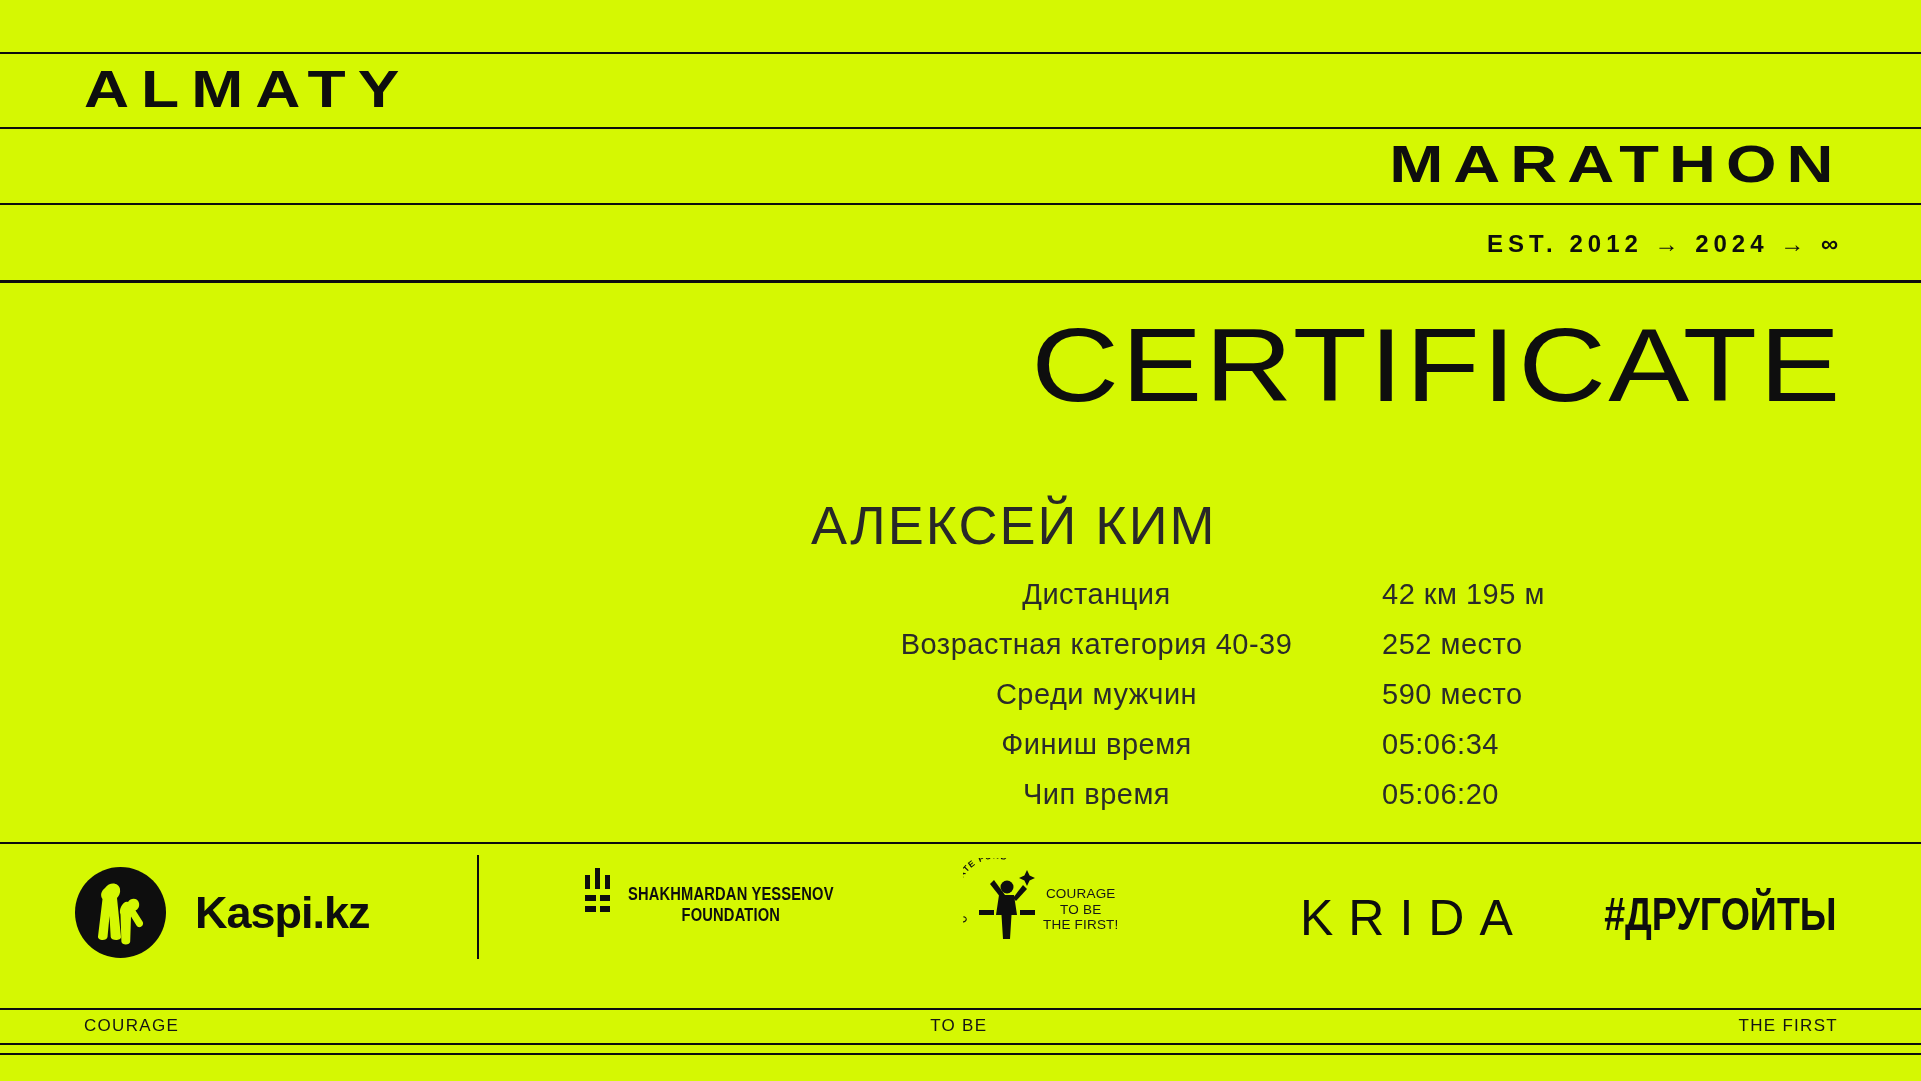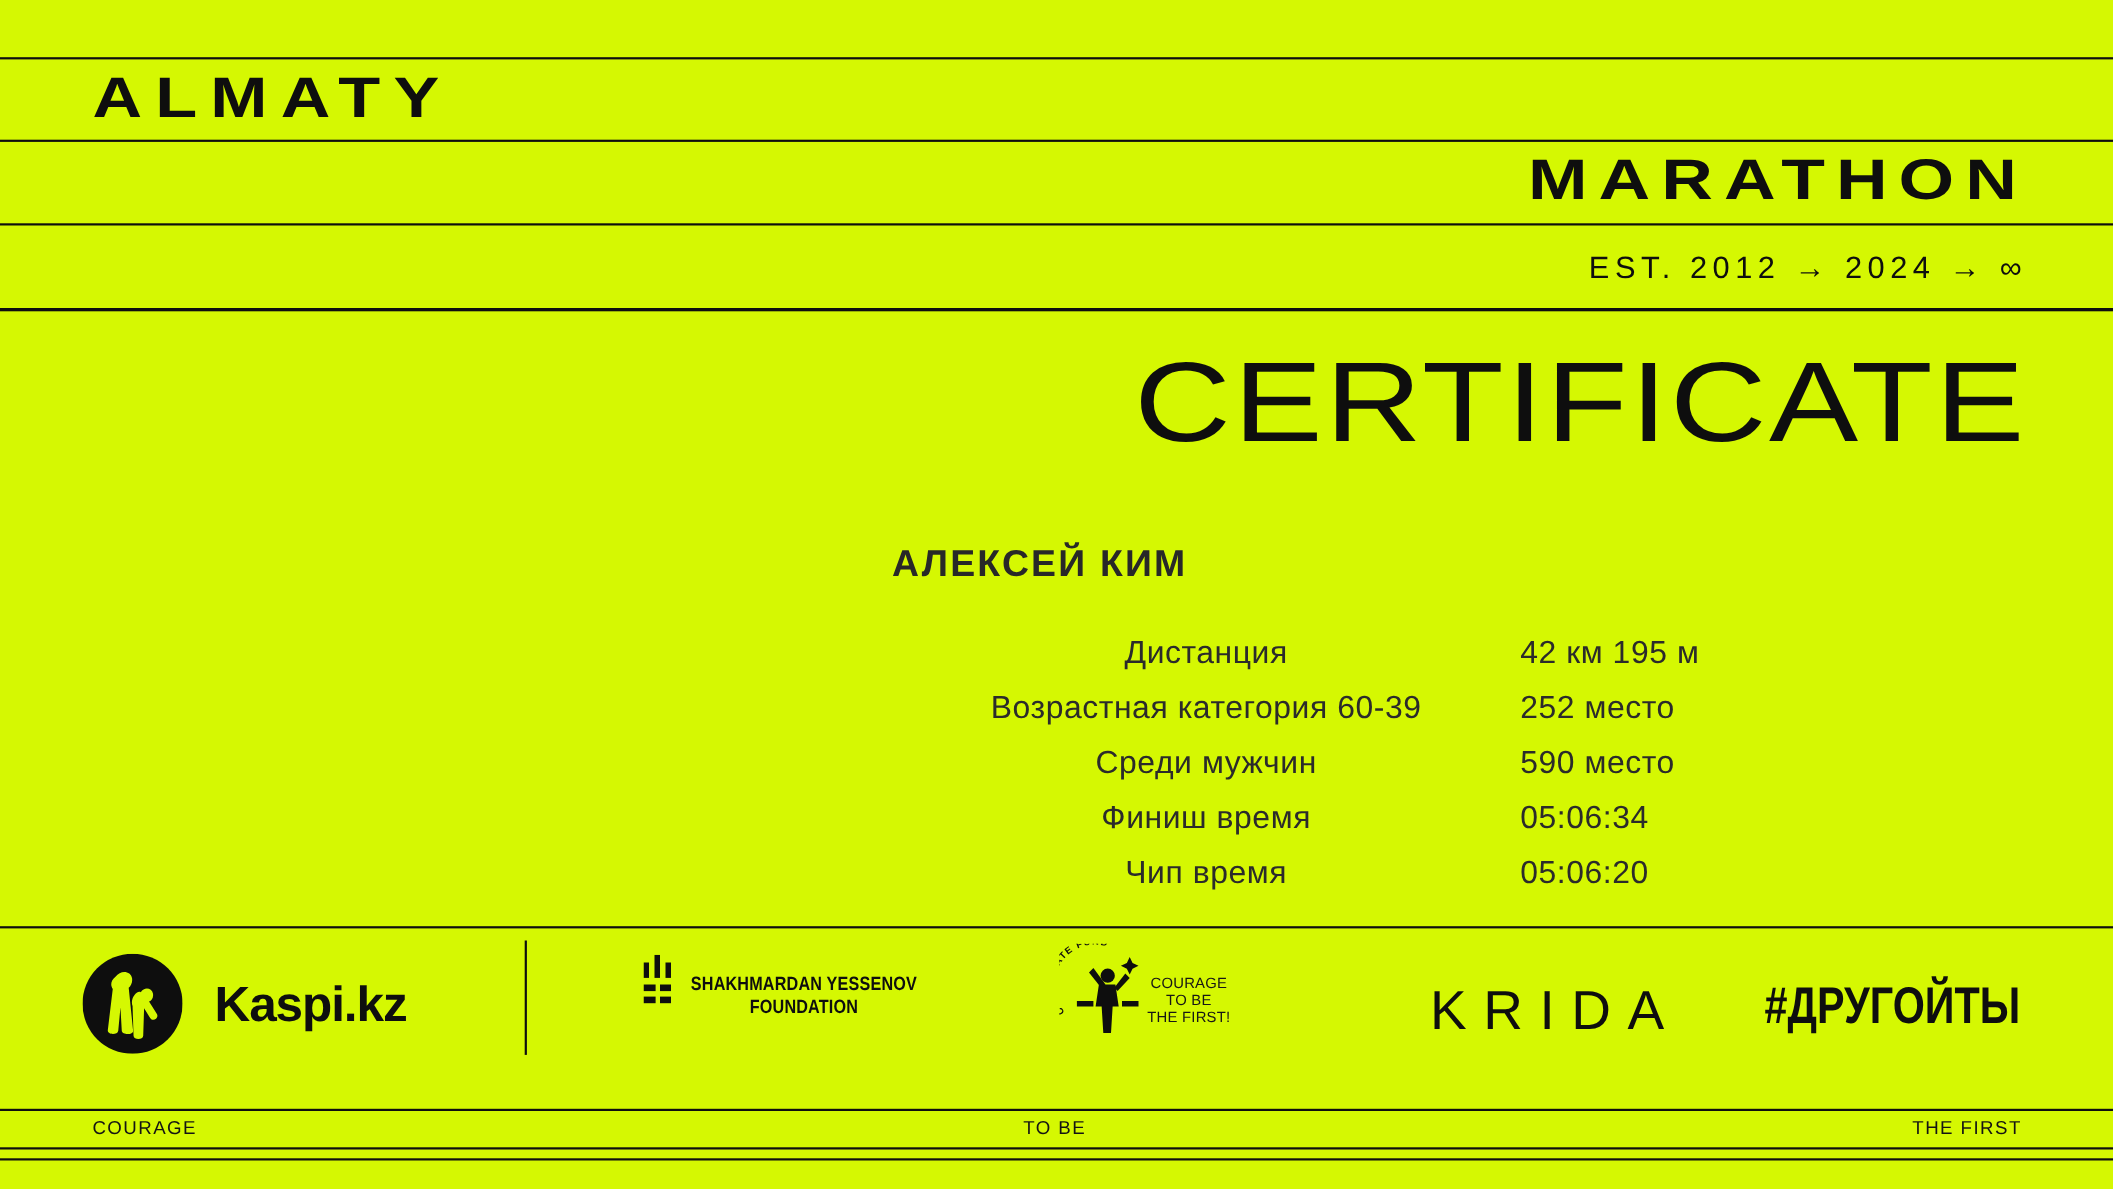--- a/index.html
+++ b/index.html
@@ -22,32 +22,32 @@
     font-size:52px; font-weight:700; letter-spacing:10px; line-height:56px;
     transform:scaleX(1.2); transform-origin:left center; white-space:nowrap;
   }
   .marathon{
     position:absolute; right:78px; top:136px;
     font-size:52px; font-weight:700; letter-spacing:8px; line-height:56px;
     transform:scaleX(1.25); transform-origin:right center; white-space:nowrap;
   }
   .est{
     position:absolute; right:78px; top:229px;
-    font-size:28px; font-weight:400; letter-spacing:5px; line-height:30px; white-space:nowrap;
+    font-size:24px; font-weight:700; letter-spacing:5px; line-height:30px; white-space:nowrap;
   }
 
   
   .cert-title{
     position:absolute; right:78px; top:314px;
     font-size:103px; font-weight:400; letter-spacing:2px; line-height:104px;
     transform:scaleX(1.18); transform-origin:right center; white-space:nowrap;
   }
   .runner-name{
     position:absolute; left:811px; top:494px;
-    font-size:34px; font-weight:700; letter-spacing:2px; color:#282828; white-space:nowrap;
+    font-size:54px; font-weight:400; letter-spacing:2px; color:#282828; white-space:nowrap;
   }
   .results{ position:absolute; left:811px; top:569px; width:860px; }
   .results .row{ display:flex; line-height:50px; font-size:29px; color:#2b2b2b; letter-spacing:0.5px; }
   .results .lbl{ width:571px; flex:0 0 571px; }
   .results .val{ white-space:nowrap; }
 
   
   .kaspi{ position:absolute; left:75px; top:867px; display:flex; align-items:center; }
   .kaspi .mark{ width:91px; height:91px; }
   .kaspi .word{ font-size:45px; font-weight:700; letter-spacing:-1px; margin-left:29px; color:#0E0E0E; }
@@ -104,21 +104,21 @@
 
   <h1 class="cert-title">CERTIFICATE</h1>
   <div class="runner-name">АЛЕКСЕЙ КИМ</div>
 
   <div class="results">
     <div class="row">
       <span class="lbl">Дистанция</span>
       <span class="val">42 км 195 м</span>
     </div>
     <div class="row">
-      <span class="lbl">Возрастная категория 60-39</span>
+      <span class="lbl">Возрастная категория 40-39</span>
       <span class="val">252 место</span>
     </div>
     <div class="row">
       <span class="lbl">Среди мужчин</span>
       <span class="val">590 место</span>
     </div>
     <div class="row">
       <span class="lbl">Финиш время</span>
       <span class="val">05:06:34</span>
     </div>

